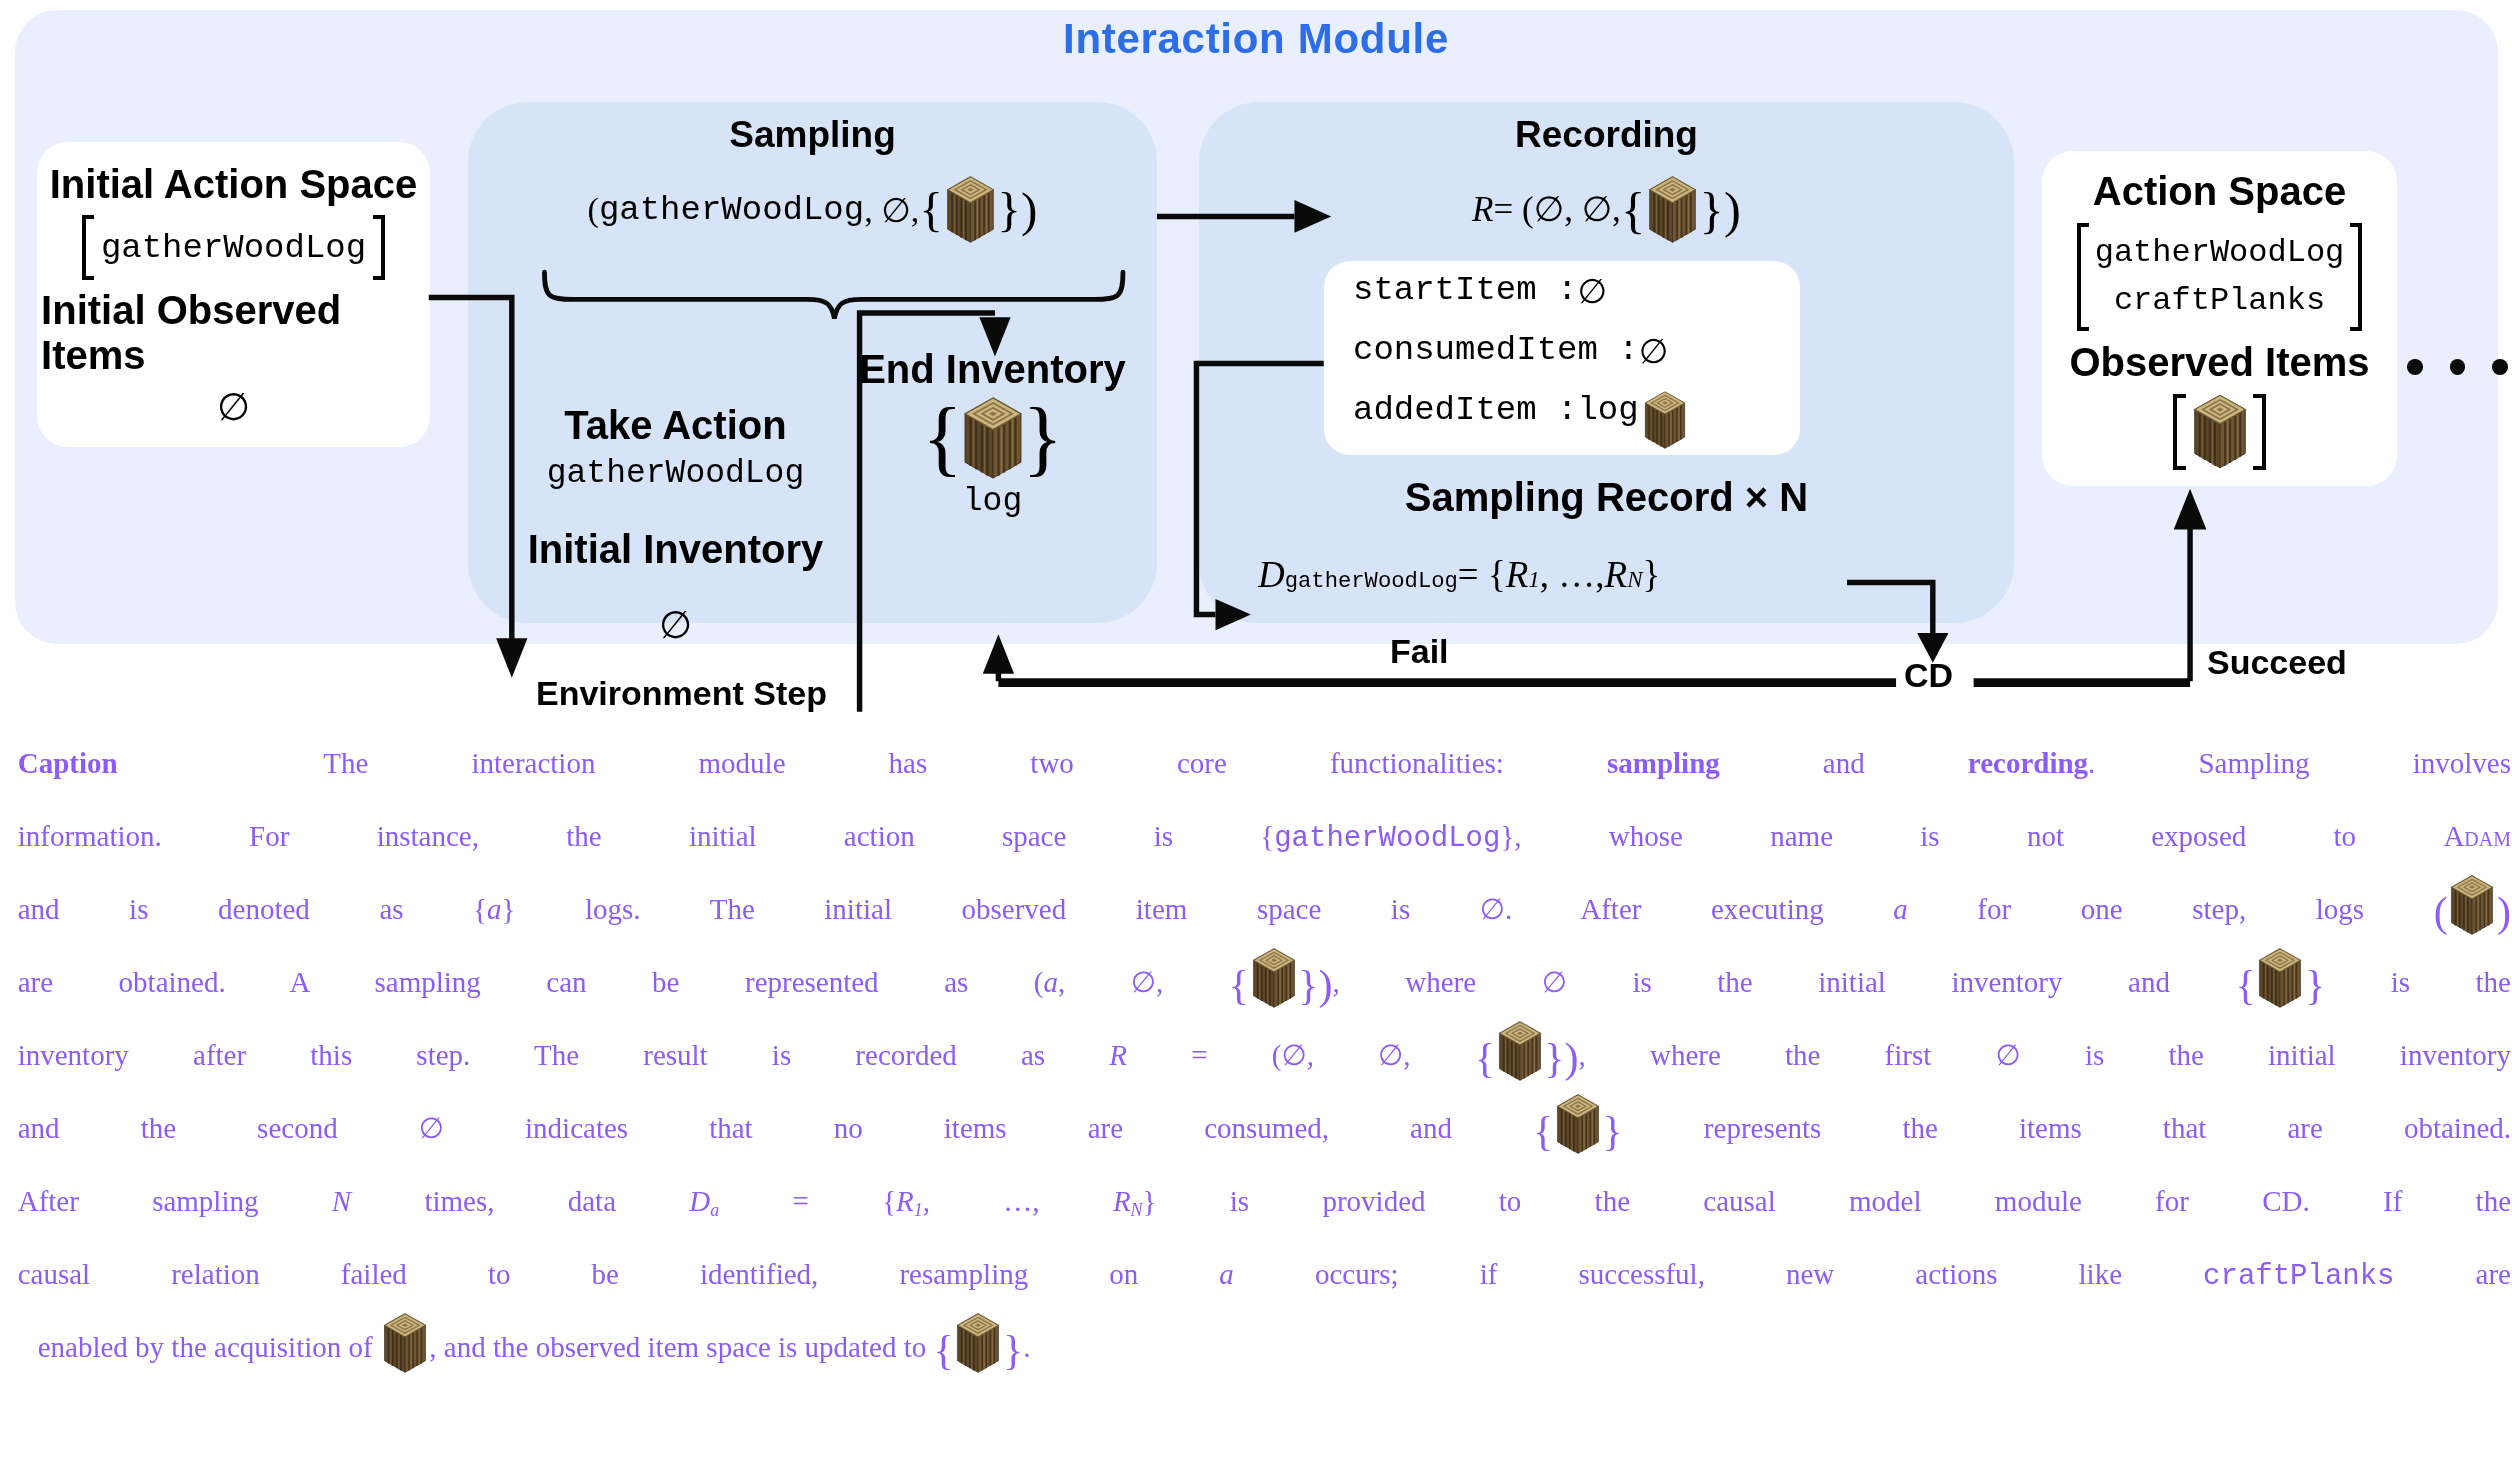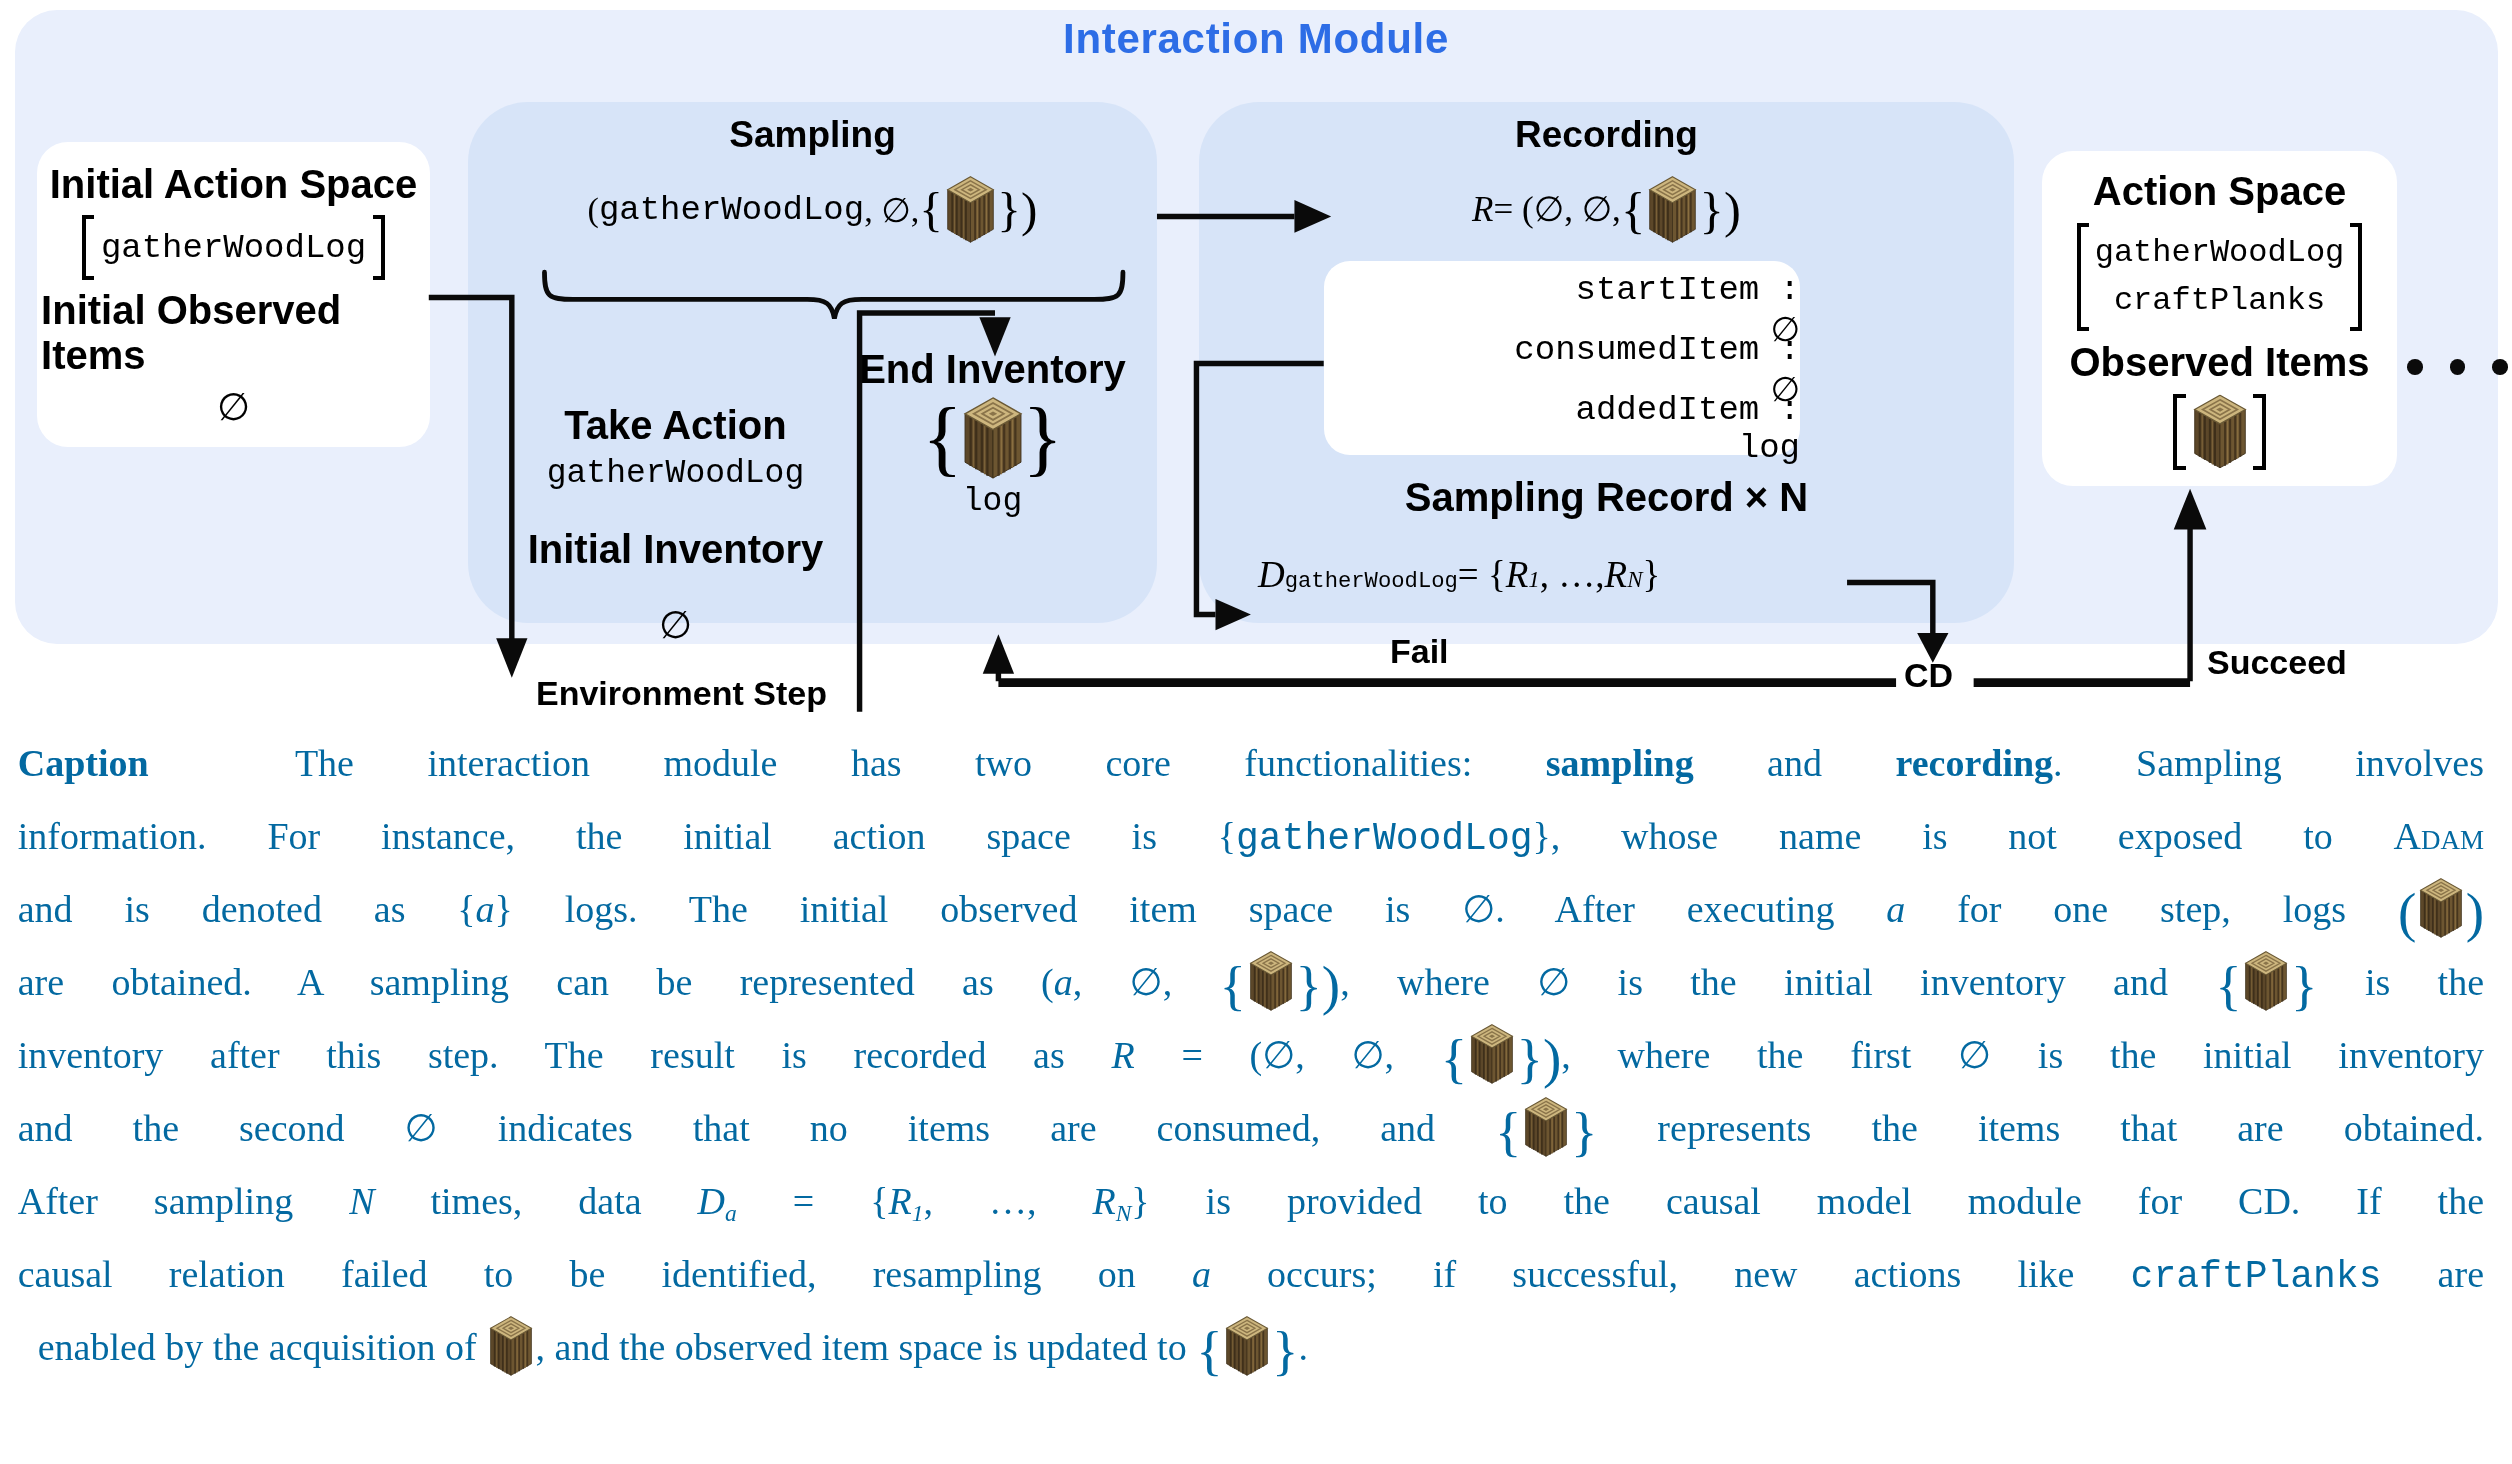--- a/index.html
+++ b/index.html
@@ -65,21 +65,21 @@
   .brace-row{display:flex;justify-content:center;align-items:center;line-height:0;margin-top:5.4px;}
   .brace-big{font-family:"Liberation Serif",serif;font-size:84px;font-weight:300;}
   .mt10{margin-top:6.8px;} .mt46{margin-top:31px;} .mt50{margin-top:35px;} .mt6{margin-top:4.1px;}
 
   
   #box-recording{left:1199px;top:102px;width:815px;height:521px;}
   #rformula{position:absolute;left:0;right:0;top:74px;display:flex;
             justify-content:center;align-items:center;font-size:35px;}
   #record-card{position:absolute;left:125px;top:159px;width:476px;height:194px;
                background:#fff;border-radius:26px;padding:9.5px 0 0 29px;box-sizing:border-box;}
-  .rec-row{display:flex;align-items:flex-end;height:60px;font-size:34px;flex-direction:column;}
+  .rec-row{display:flex;align-items:flex-start;height:60px;font-size:34px;}
   .rec-row .mono{font-size:34px;}
   #rec-label{position:absolute;left:0;right:0;top:373px;text-align:center;}
   #dformula{position:absolute;left:59px;top:451px;font-size:37px;display:flex;align-items:baseline;}
 
   
   #box-action{left:2042px;top:151px;width:355px;height:335px;
               display:flex;flex-direction:column;align-items:center;
               justify-content:space-between;padding:17.7px 0 16.3px 0;box-sizing:border-box;}
   #action-list{display:flex;align-items:center;gap:5.4px;}
   #action-list .col{display:flex;flex-direction:column;align-items:center;}
@@ -92,22 +92,22 @@
   
   .edge-lbl{position:absolute;font-size:34px;font-weight:bold;white-space:nowrap;}
   #lbl-env{left:536px;top:674px;}
   #lbl-fail{left:1390px;top:632px;}
   #lbl-cd{left:1904px;top:656px;}
   #lbl-succeed{left:2207px;top:643px;}
 
   #wires{position:absolute;left:0;top:0;width:2512px;height:735px;pointer-events:none;}
 
   
-  #caption{position:absolute;left:17.7px;right:28px;top:727px;
-           font-family:"Liberation Serif",serif;font-size:38px;color:#0369a1;}
+  #caption{position:absolute;left:17.7px;right:1px;top:727px;
+           font-family:"Liberation Serif",serif;font-size:29px;color:#8b5cf6;}
   .cap-line{height:73px;line-height:73px;white-space:nowrap;
             text-align:justify;text-align-last:justify;}
   .cap-line.last{text-align:left;text-align-last:left;margin-left:20px;}
   .cap-line span{white-space:pre;}
 </style>
 </head>
 <body>
 
 <svg width="0" height="0" style="position:absolute" aria-hidden="true">
   <defs>

